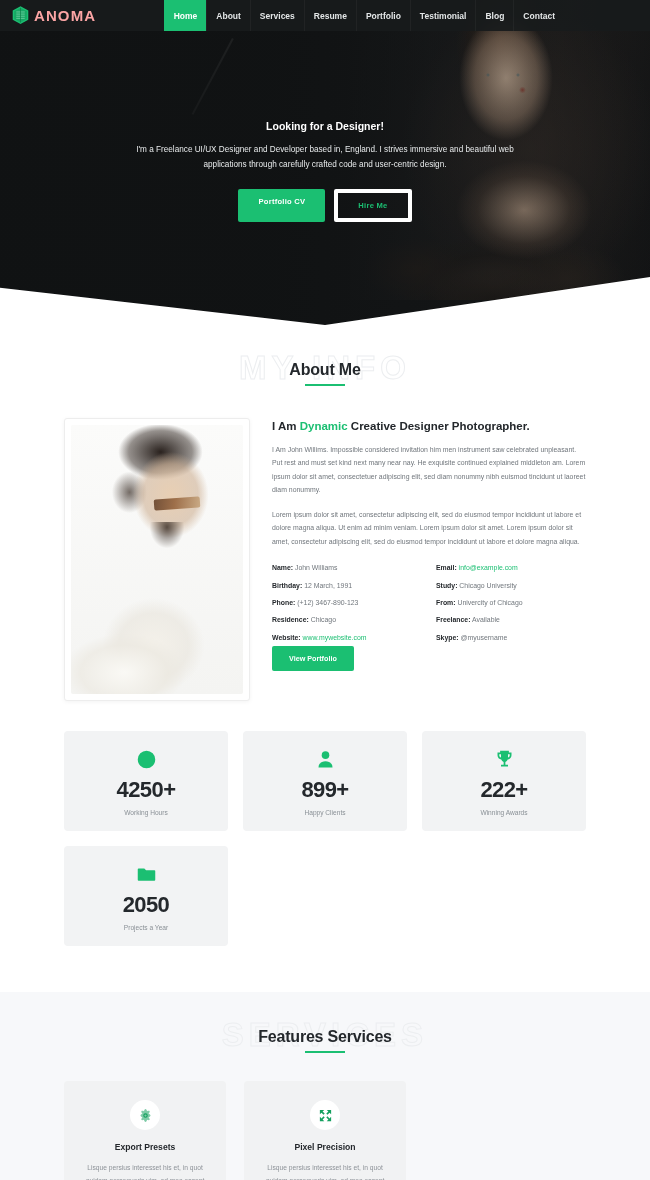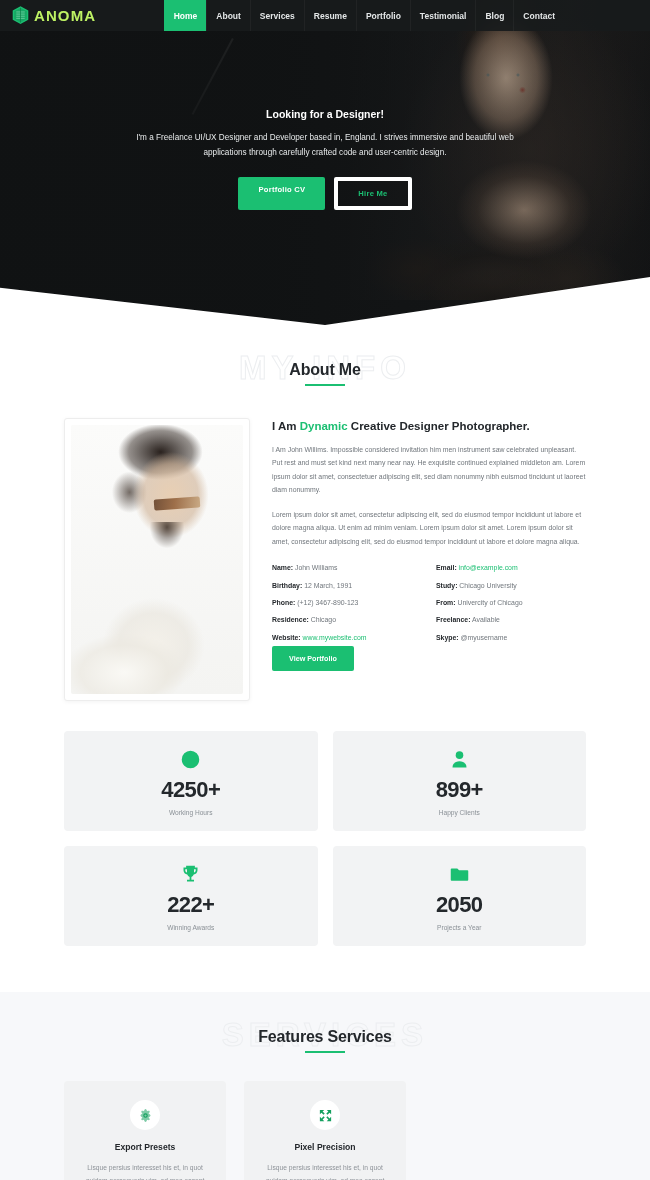--- a/index.html
+++ b/index.html
@@ -64,34 +64,34 @@
   
   .nav {
     position:absolute; top:0; left:0; width:650px; height:31px;
     display:flex; align-items:stretch;
     background:rgba(24,27,28,0.93);
     z-index:6;
   }
   .brand { display:flex; align-items:center; gap:5px; padding-left:12px; }
   .brand-mark { width:17px; height:19px; display:block; }
   .brand-text {
-    color:#bef264; font-size:15px; font-weight:700; letter-spacing:1.1px;
+    color:#fca5a5; font-size:15px; font-weight:700; letter-spacing:1.1px;
   }
   .nav-menu { display:flex; margin-left:auto; margin-right:86px; height:31px; }
   .nav-item {
     display:flex; align-items:center; padding:0 9px;
     color:#e3e6e7; font-size:8.5px; font-weight:600;
     border-left:1px solid rgba(255,255,255,0.045);
     white-space:nowrap;
   }
   .nav-item.active { background:#1bbf72; color:#ffffff; border-left-color:transparent; }
 
   
   .hero-body {
-    position:absolute; top:4px; left:0; width:650px; height:300px;
+    position:absolute; top:16px; left:0; width:650px; height:300px;
     display:flex; flex-direction:column; align-items:center;
     justify-content:center; z-index:5; padding-top:10px;
   }
   .hero-kicker {
     color:#ffffff; font-size:10.5px; font-weight:600; margin-bottom:10px;
   }
   .hero-title {
     font-size:34px; font-weight:700; color:#ffffff; letter-spacing:-0.6px;
     line-height:1.1; margin-bottom:16px;
   }
@@ -178,21 +178,21 @@
   .info-v { color:#70767c; }
   .info-v.link { color:#1bbf72; }
   .portfolio-btn {
     display:inline-block; 
     background:#1bbf72; color:#ffffff; font-size:7.2px; font-weight:700;
     padding:8px 17px; border-radius:2px;
   }
 
   
   .stats {
-    display:grid; grid-template-columns:repeat(2,1fr); gap:15px;
+    display:grid; grid-template-columns:repeat(3,1fr); gap:15px;
     padding:30px 64px 46px 64px;
   }
   .stat {
     background:#f2f3f4; border-radius:4px; padding:17px 6px 15px;
     text-align:center;
   }
   .stat-icon { height:22px; margin-bottom:9px; display:flex; align-items:center; justify-content:center; }
   .stat-icon svg { fill:#1bbf72; }
   .stat-num { font-size:22px; font-weight:700; color:#24282c; letter-spacing:-0.6px; line-height:1; }
   .stat-lbl { font-size:6.6px; color:#8a9096; margin-top:8px; }

